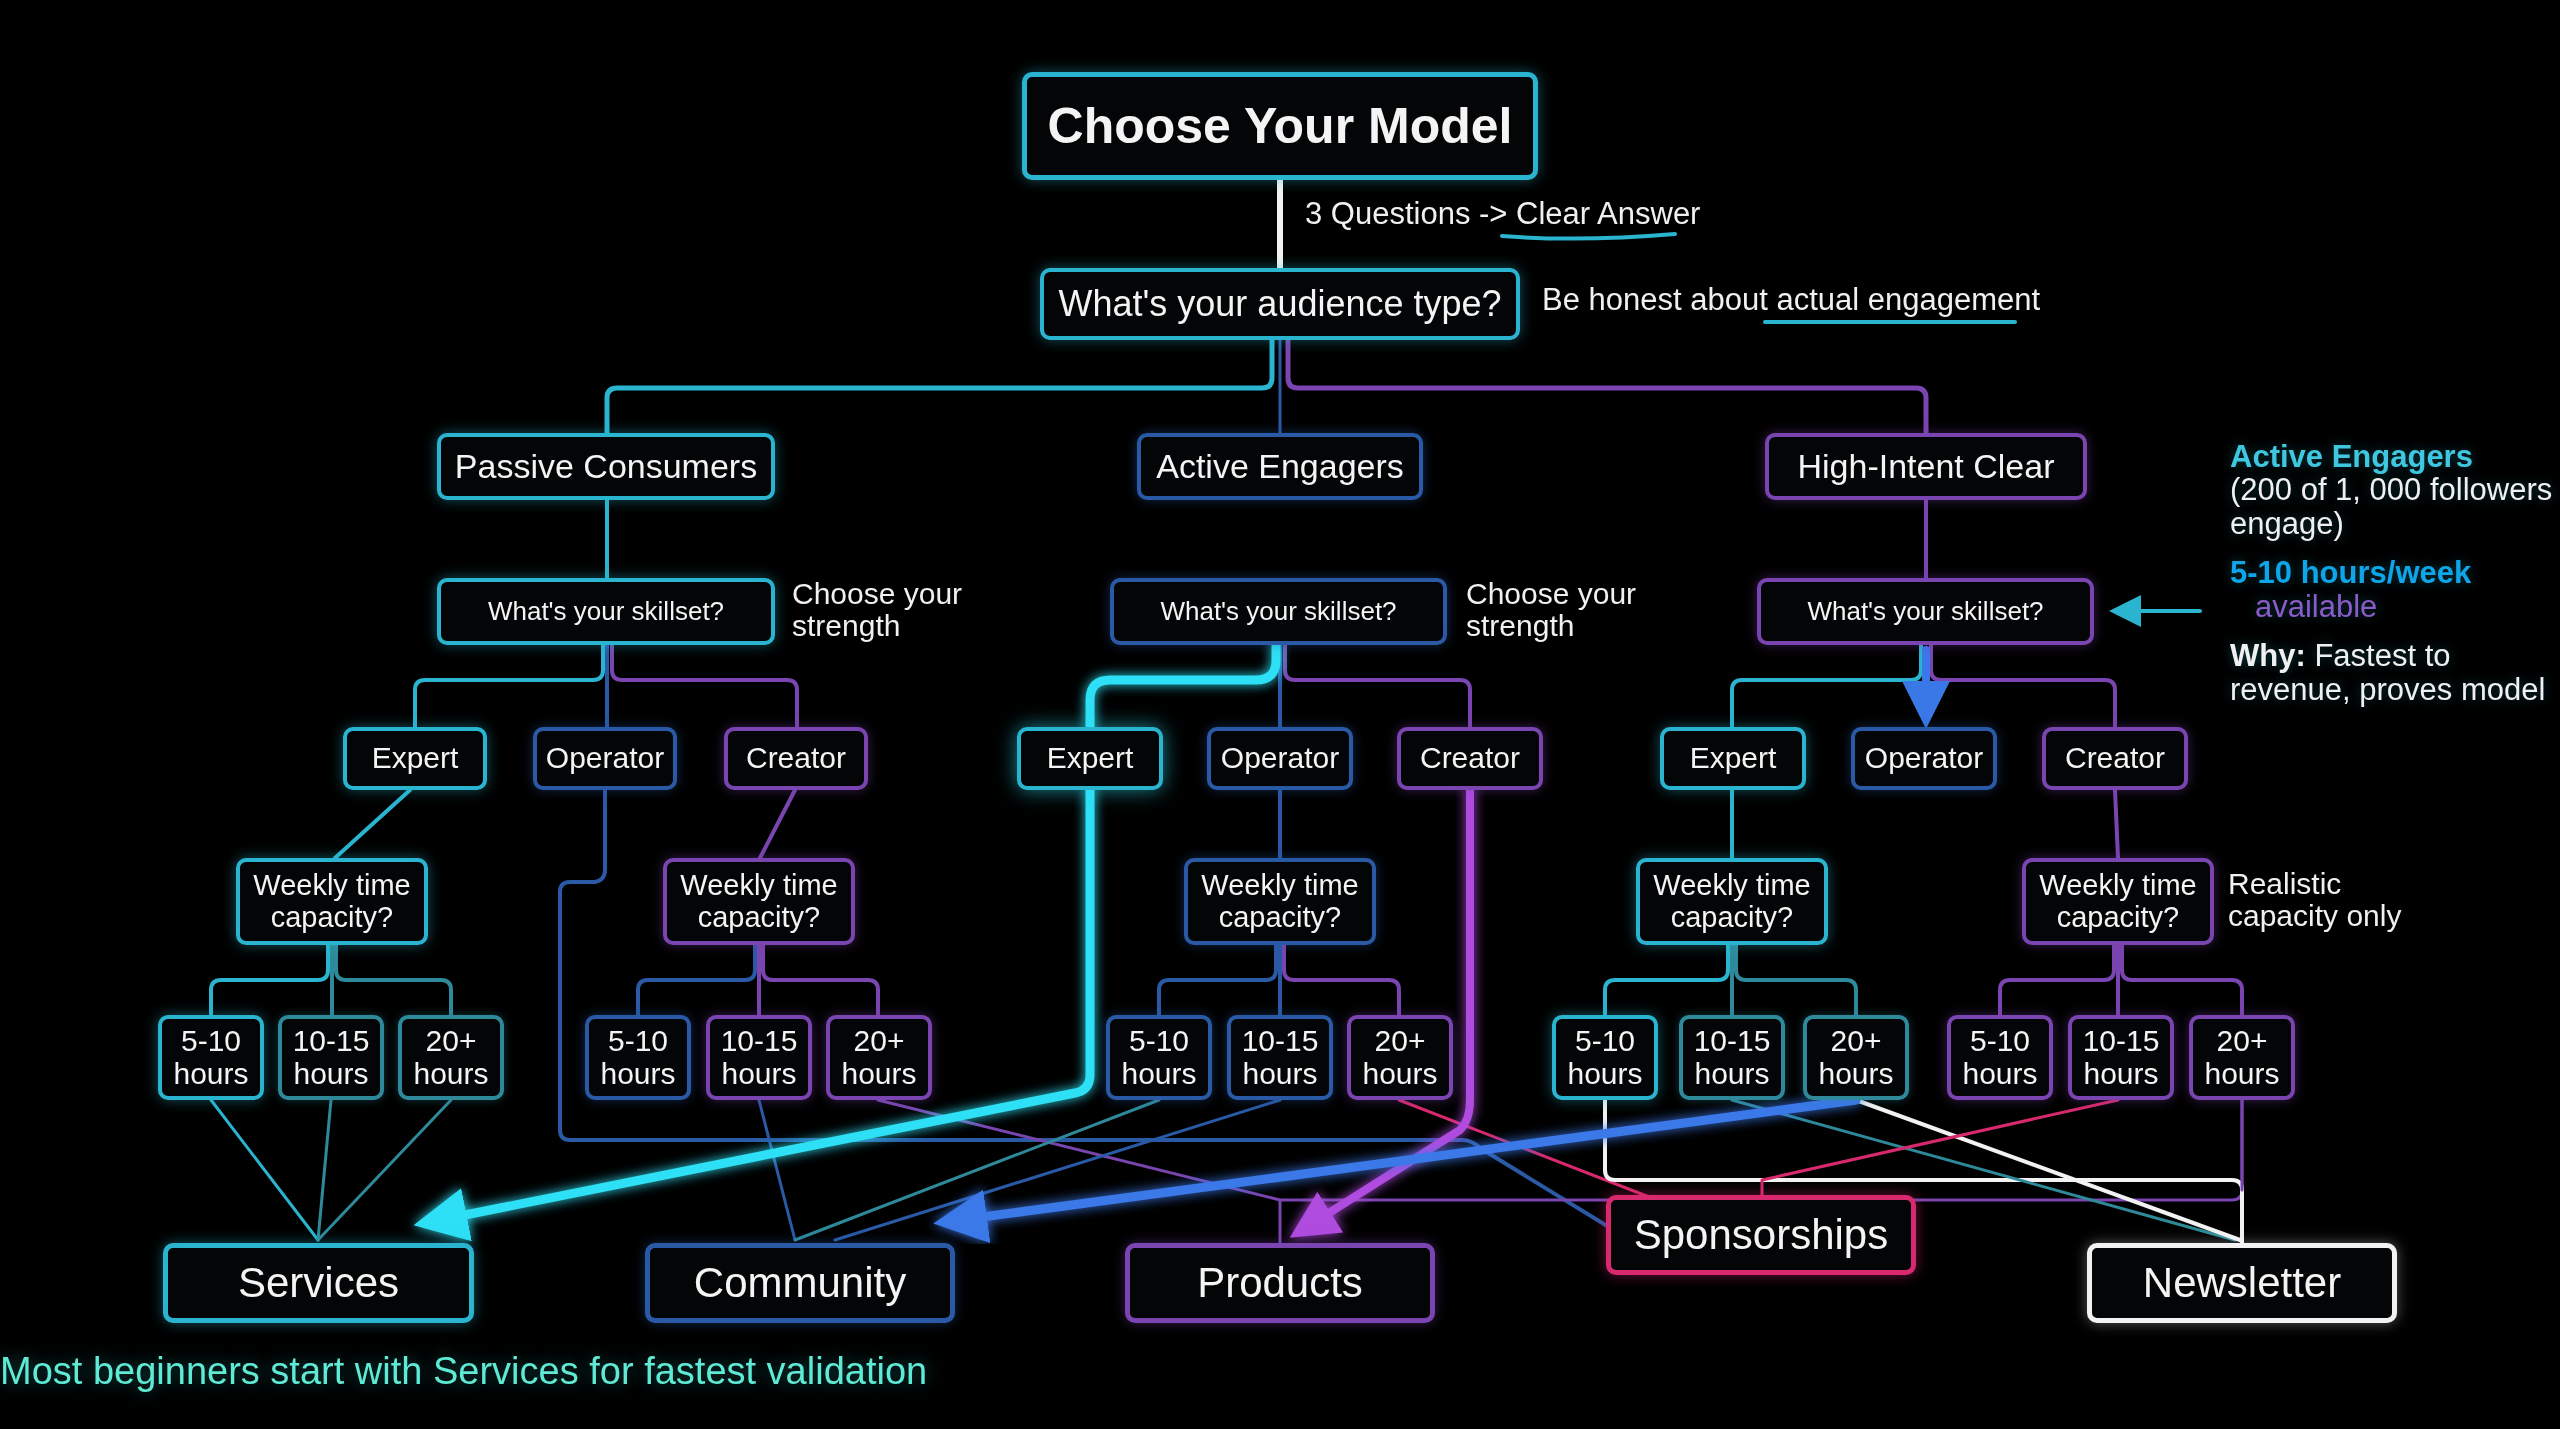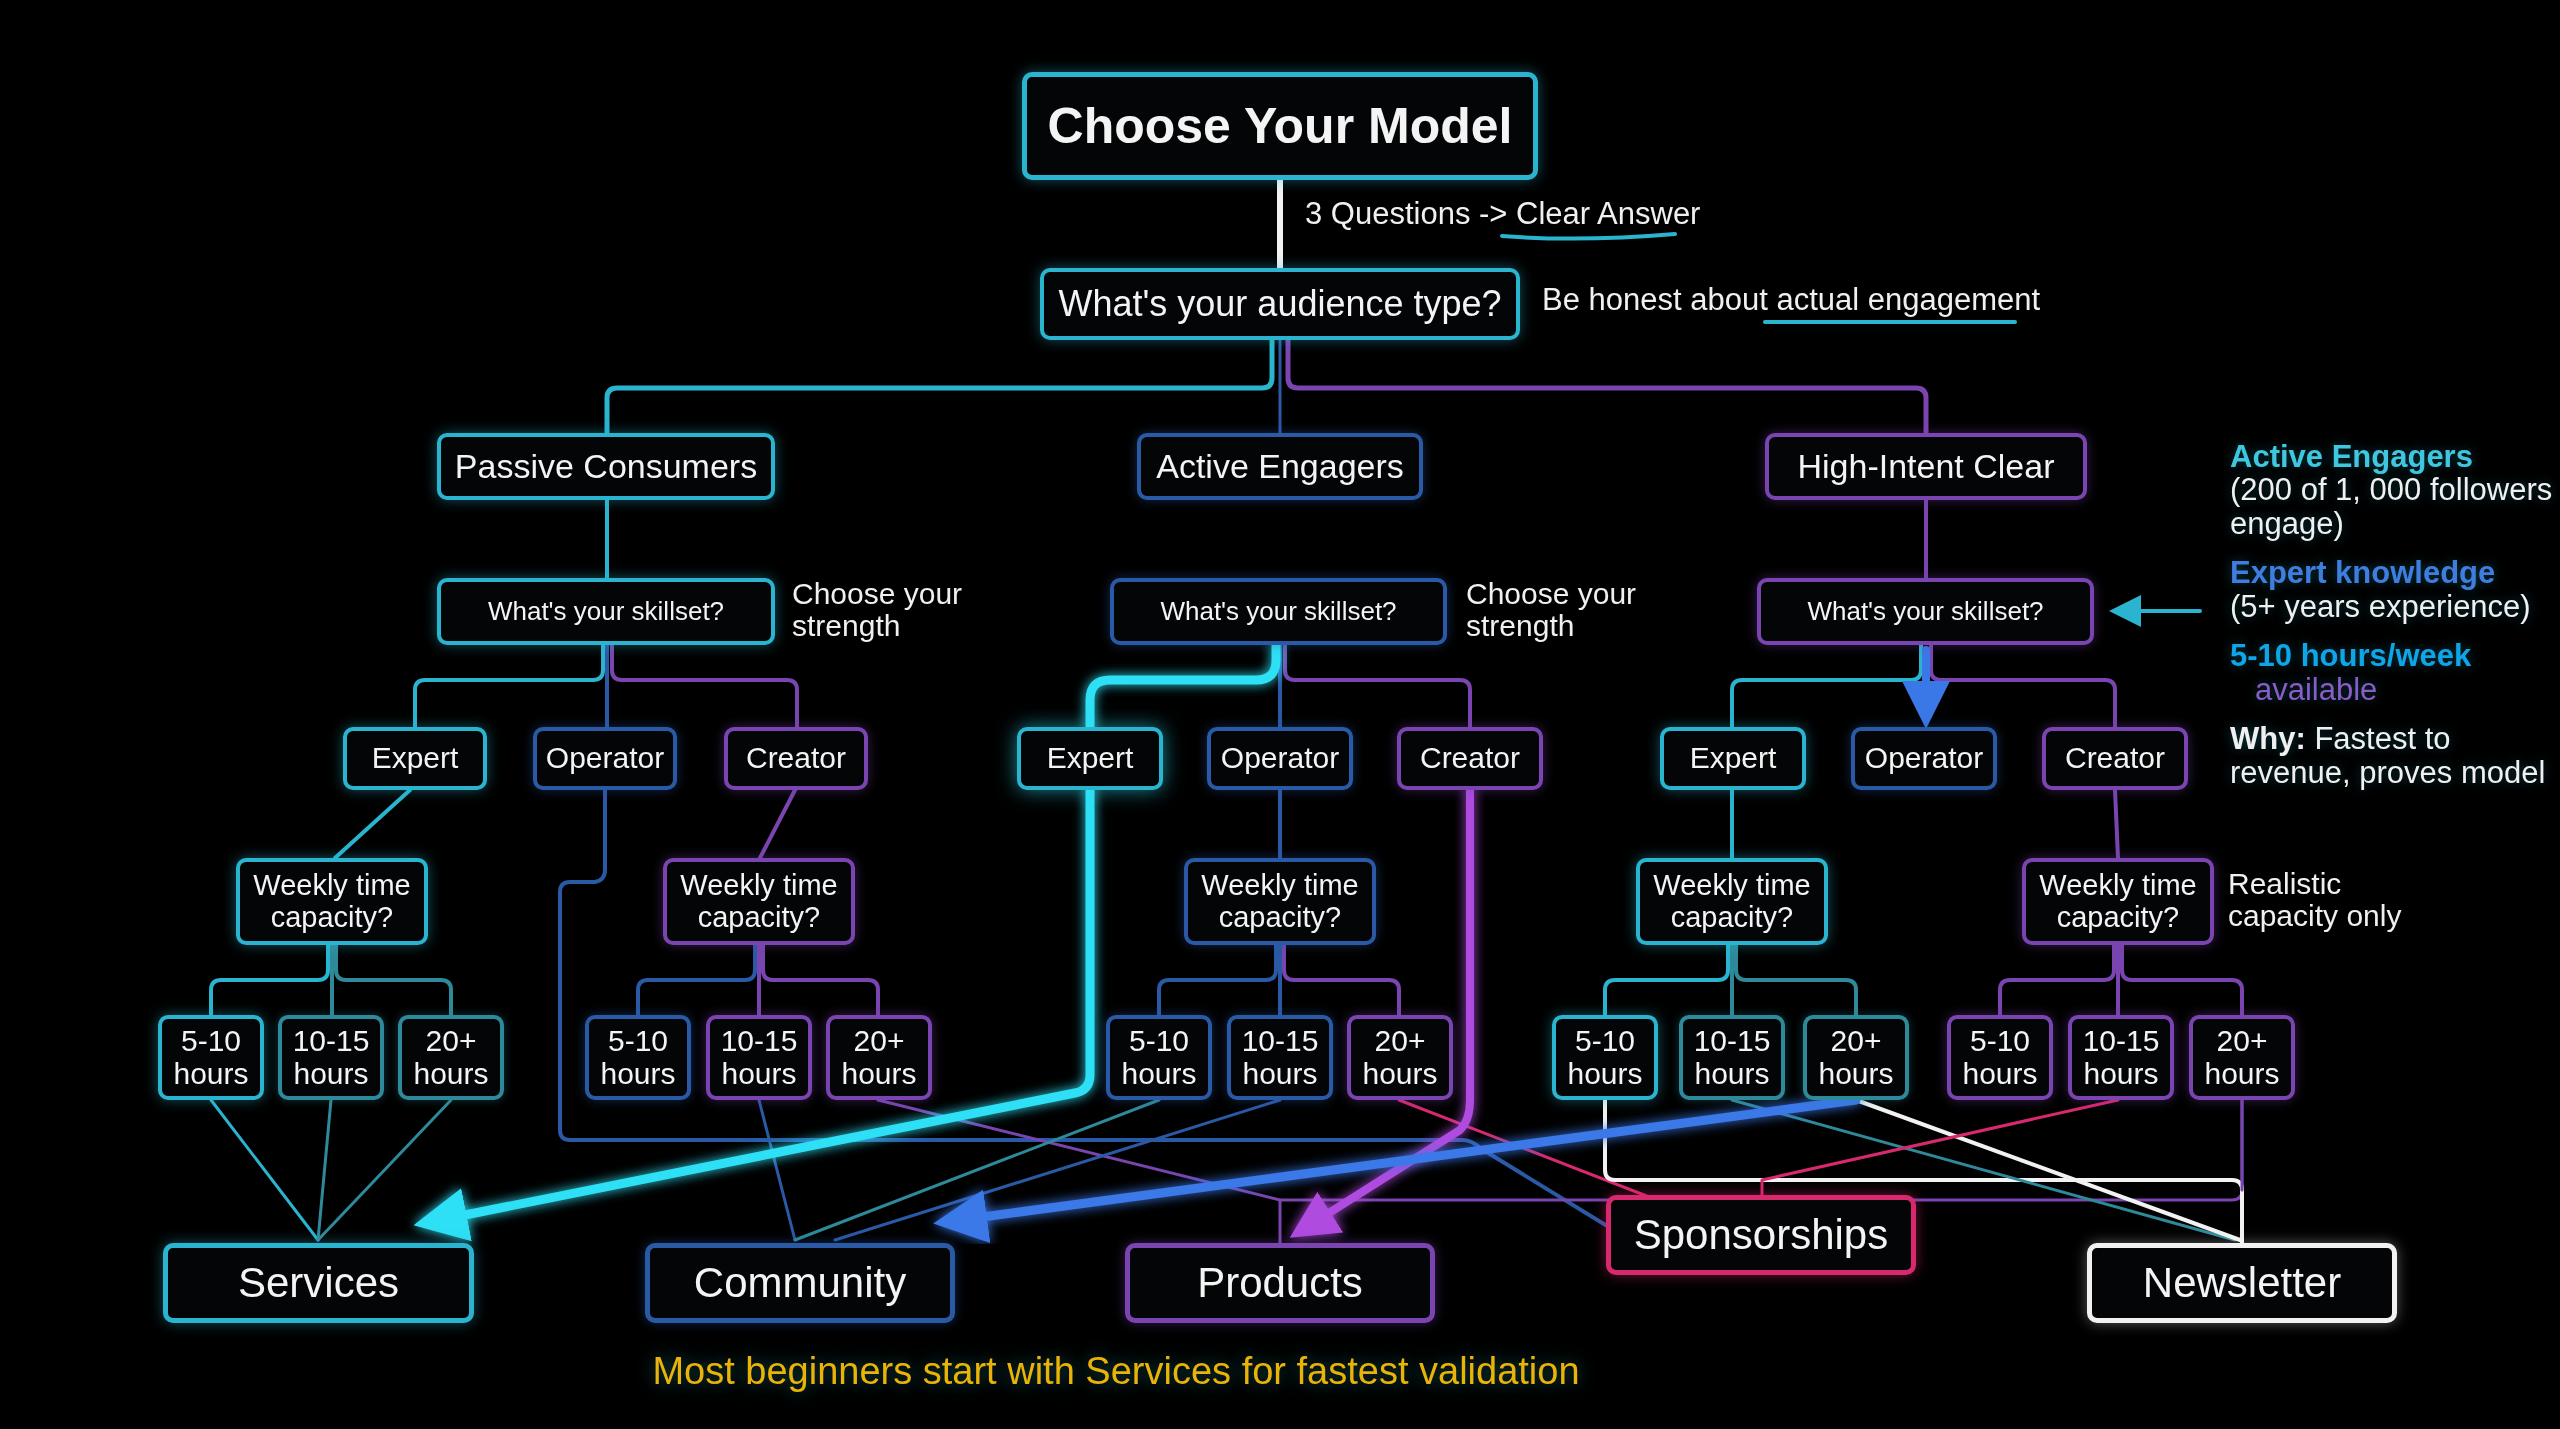--- a/index.html
+++ b/index.html
@@ -19,21 +19,21 @@
   .skill{font-size:26px;}
   .role{font-size:30px;}
   .weekly{font-size:29px;}
   .hours{font-size:30px;}
   .outcome{font-size:42px;border-width:5px;}
   .note{position:absolute;font-size:30px;color:#f0f0f0;line-height:1.08;}
   .legend{position:absolute;left:2230px;top:440px;width:330px;font-size:31px;line-height:1.08;color:#f0f0f0;
           text-shadow:0 0 12px rgba(42,180,207,.35);}
   .legend .blk{margin-bottom:16px;}
   .legend .h{font-weight:bold;}
-  .caption{position:absolute;left:0;width:2232px;top:1350px;text-align:center;font-size:38px;color:#eab308;
+  .caption{position:absolute;left:0;width:2232px;top:1350px;font-size:38px;color:#5eead4;
            text-shadow:0 0 18px rgba(60,200,200,.45);}
 </style>
 </head>
 <body>
 
 <svg id="wires" viewBox="0 0 2560 1429">
   <defs>
     <filter id="glow" x="-20%" y="-20%" width="140%" height="140%">
       <feGaussianBlur stdDeviation="6" result="b"></feGaussianBlur>
       <feMerge>
@@ -283,24 +283,20 @@
 <div class="node outcome c-white" style="left:2087px;top:1243px;width:310px;height:80px;">
     <span>Newsletter</span>
   </div>
 
 <div class="legend">
   <div class="blk">
     <div class="h" style="color:#3fc7e0;">Active Engagers</div>
     <div>(200 of 1, 000 followers engage)</div>
   </div>
   <div class="blk">
-    <div class="h" style="color:#3f7ee0;">Expert knowledge</div>
-    <div>(5+ years experience)</div>
-  </div>
-  <div class="blk">
     <div class="h" style="color:#0ea5e9;">5-10 hours/week</div>
     <div style="color:#8a5cc8;margin-left:25px;">available</div>
   </div>
   <div class="blk">
     <span class="h">Why:</span>
     <span>Fastest to revenue, proves model</span>
   </div>
 </div>
 
 <div class="caption">Most beginners start with Services for fastest validation</div>

